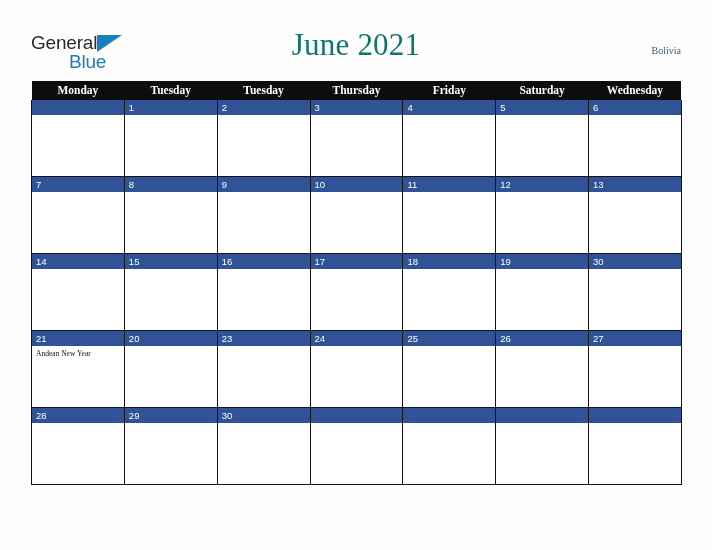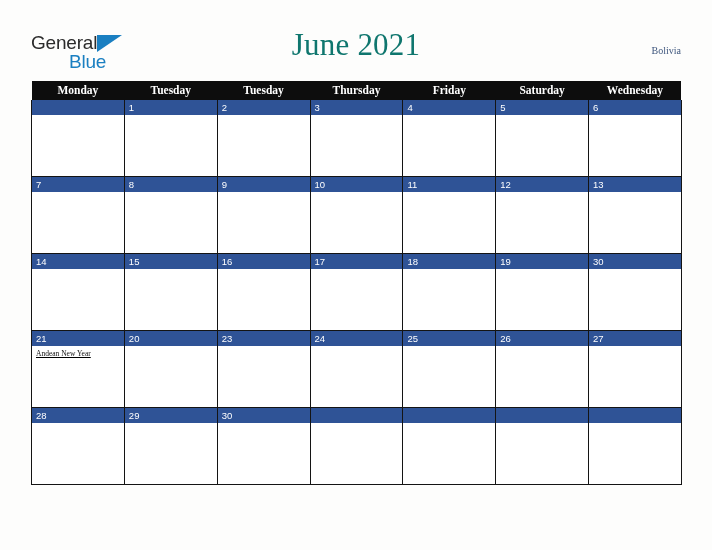--- a/index.html
+++ b/index.html
@@ -137,21 +137,20 @@
     line-height: 15px;
     color: #ffffff;
     font-family: "Liberation Sans", sans-serif;
     font-size: 9.5px;
     padding-left: 4px;
     overflow: hidden;
   }
 
   .events {
     padding: 3px 3px 0 4px;
-    text-decoration: underline;
   }
   .event {
     font-family: "Liberation Serif", serif;
     font-size: 7.5px;
     color: #111111;
     line-height: 9px;
     white-space: nowrap;
   }
 </style>
 </head>

